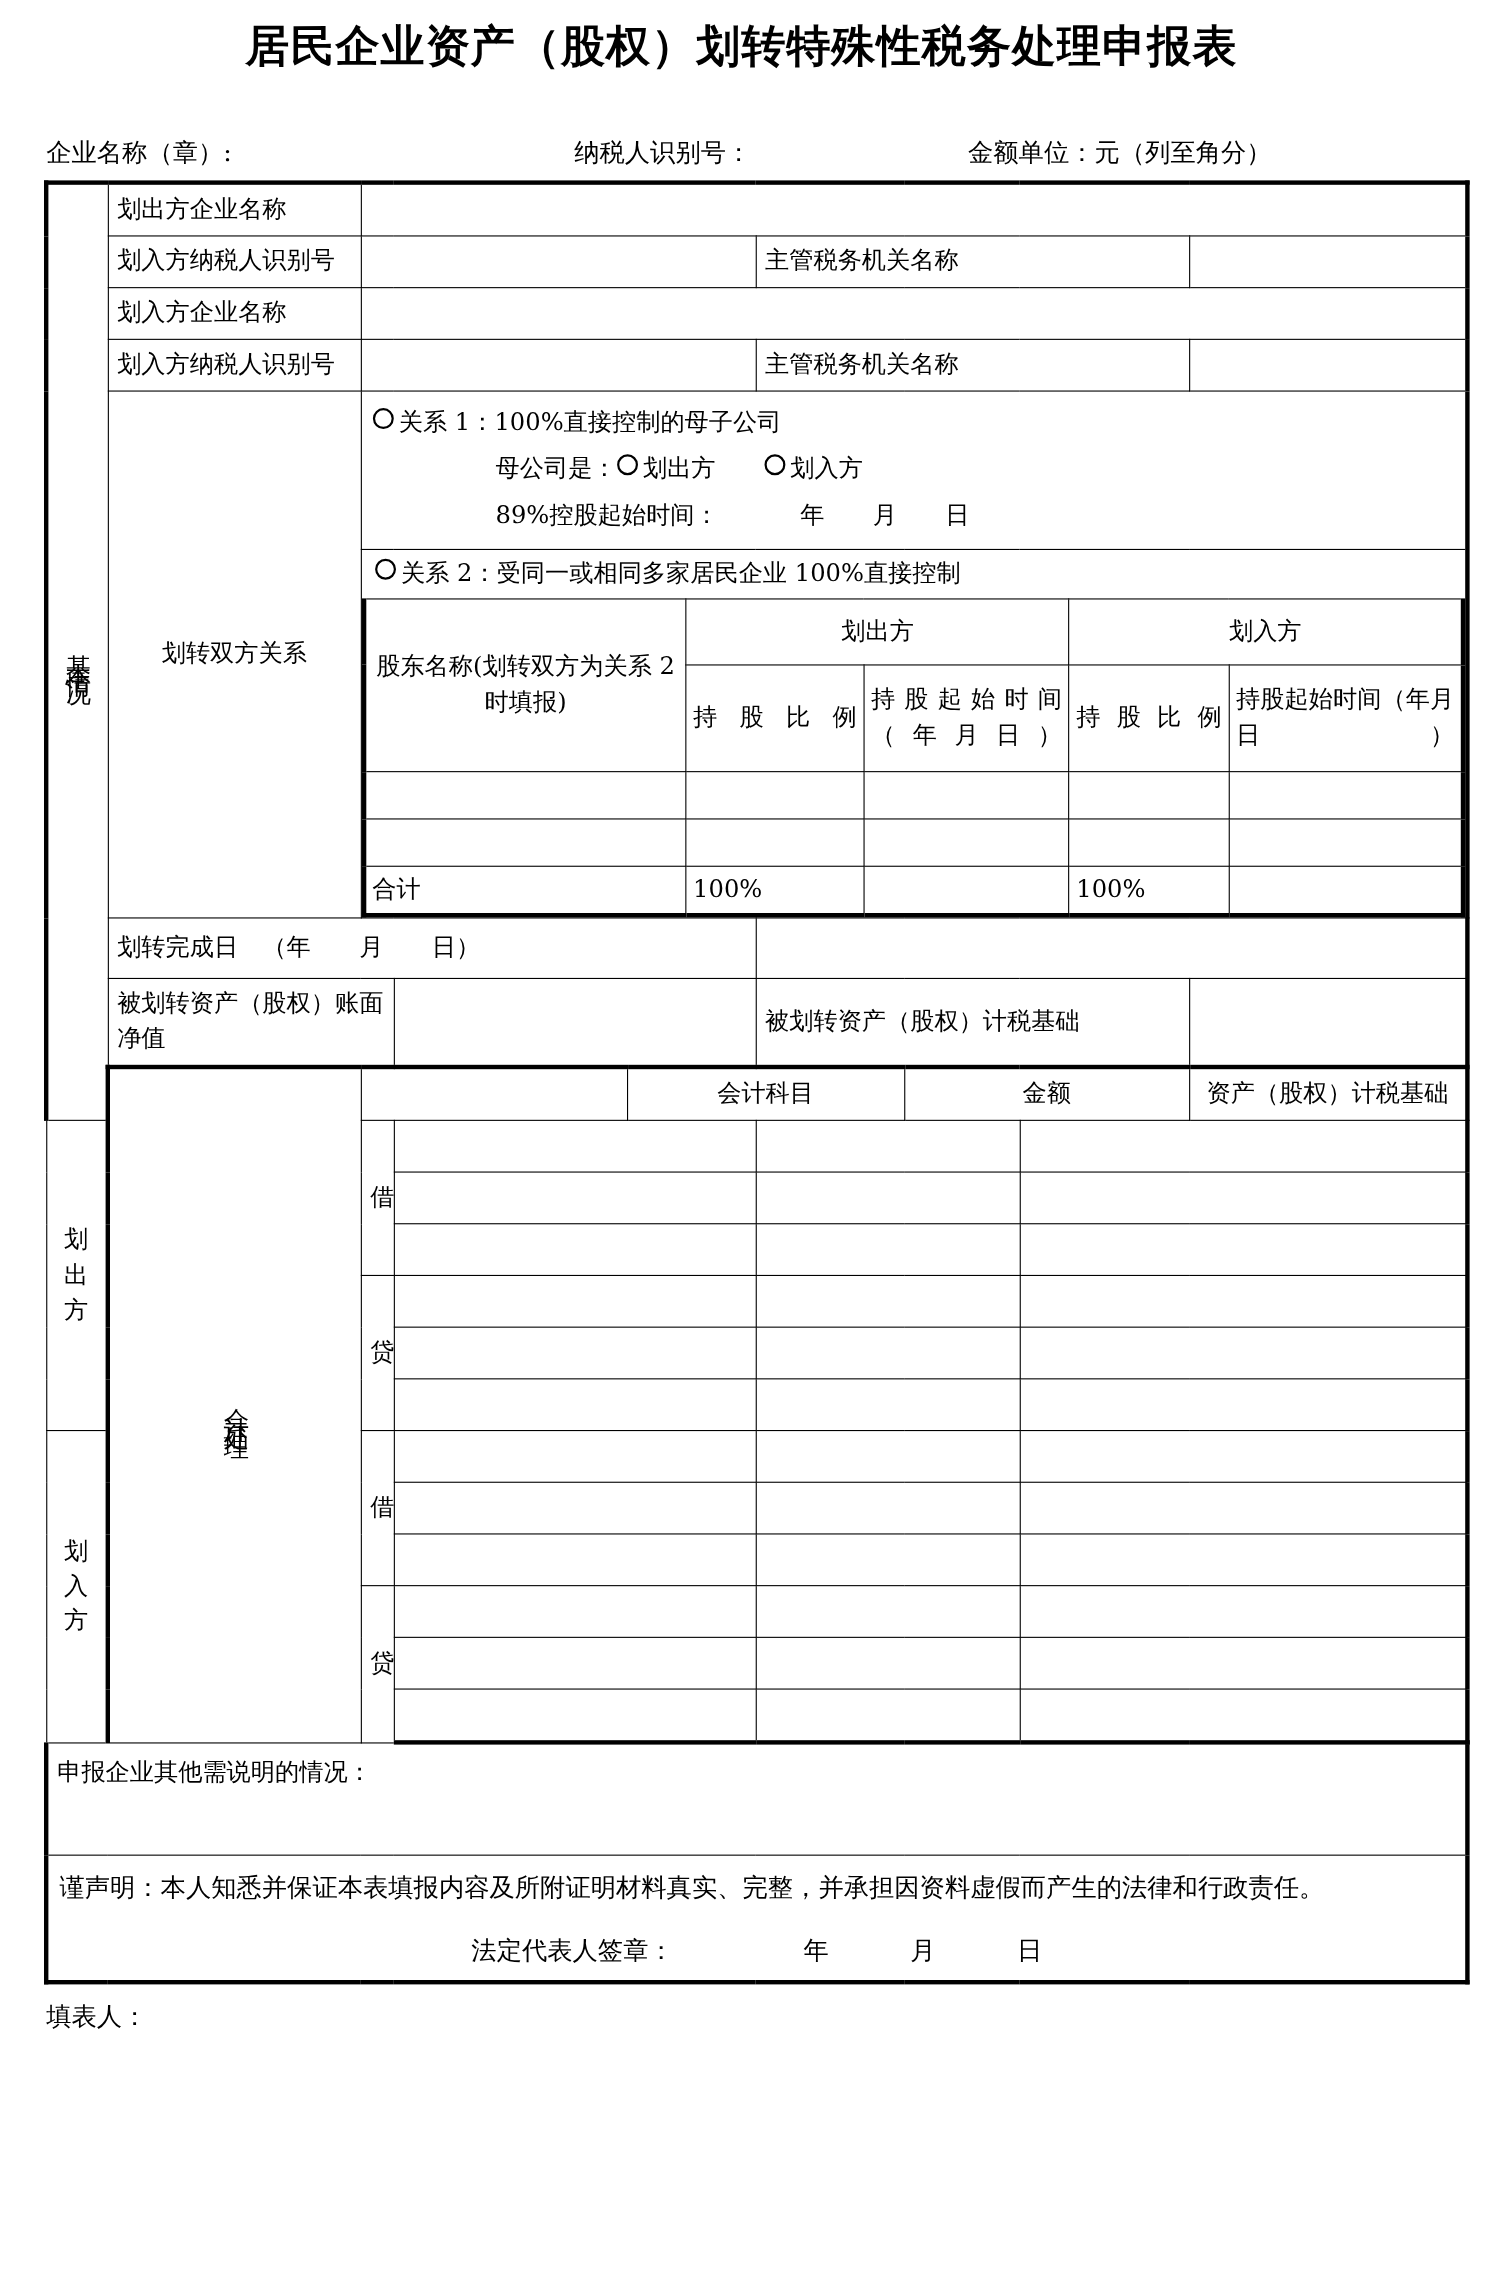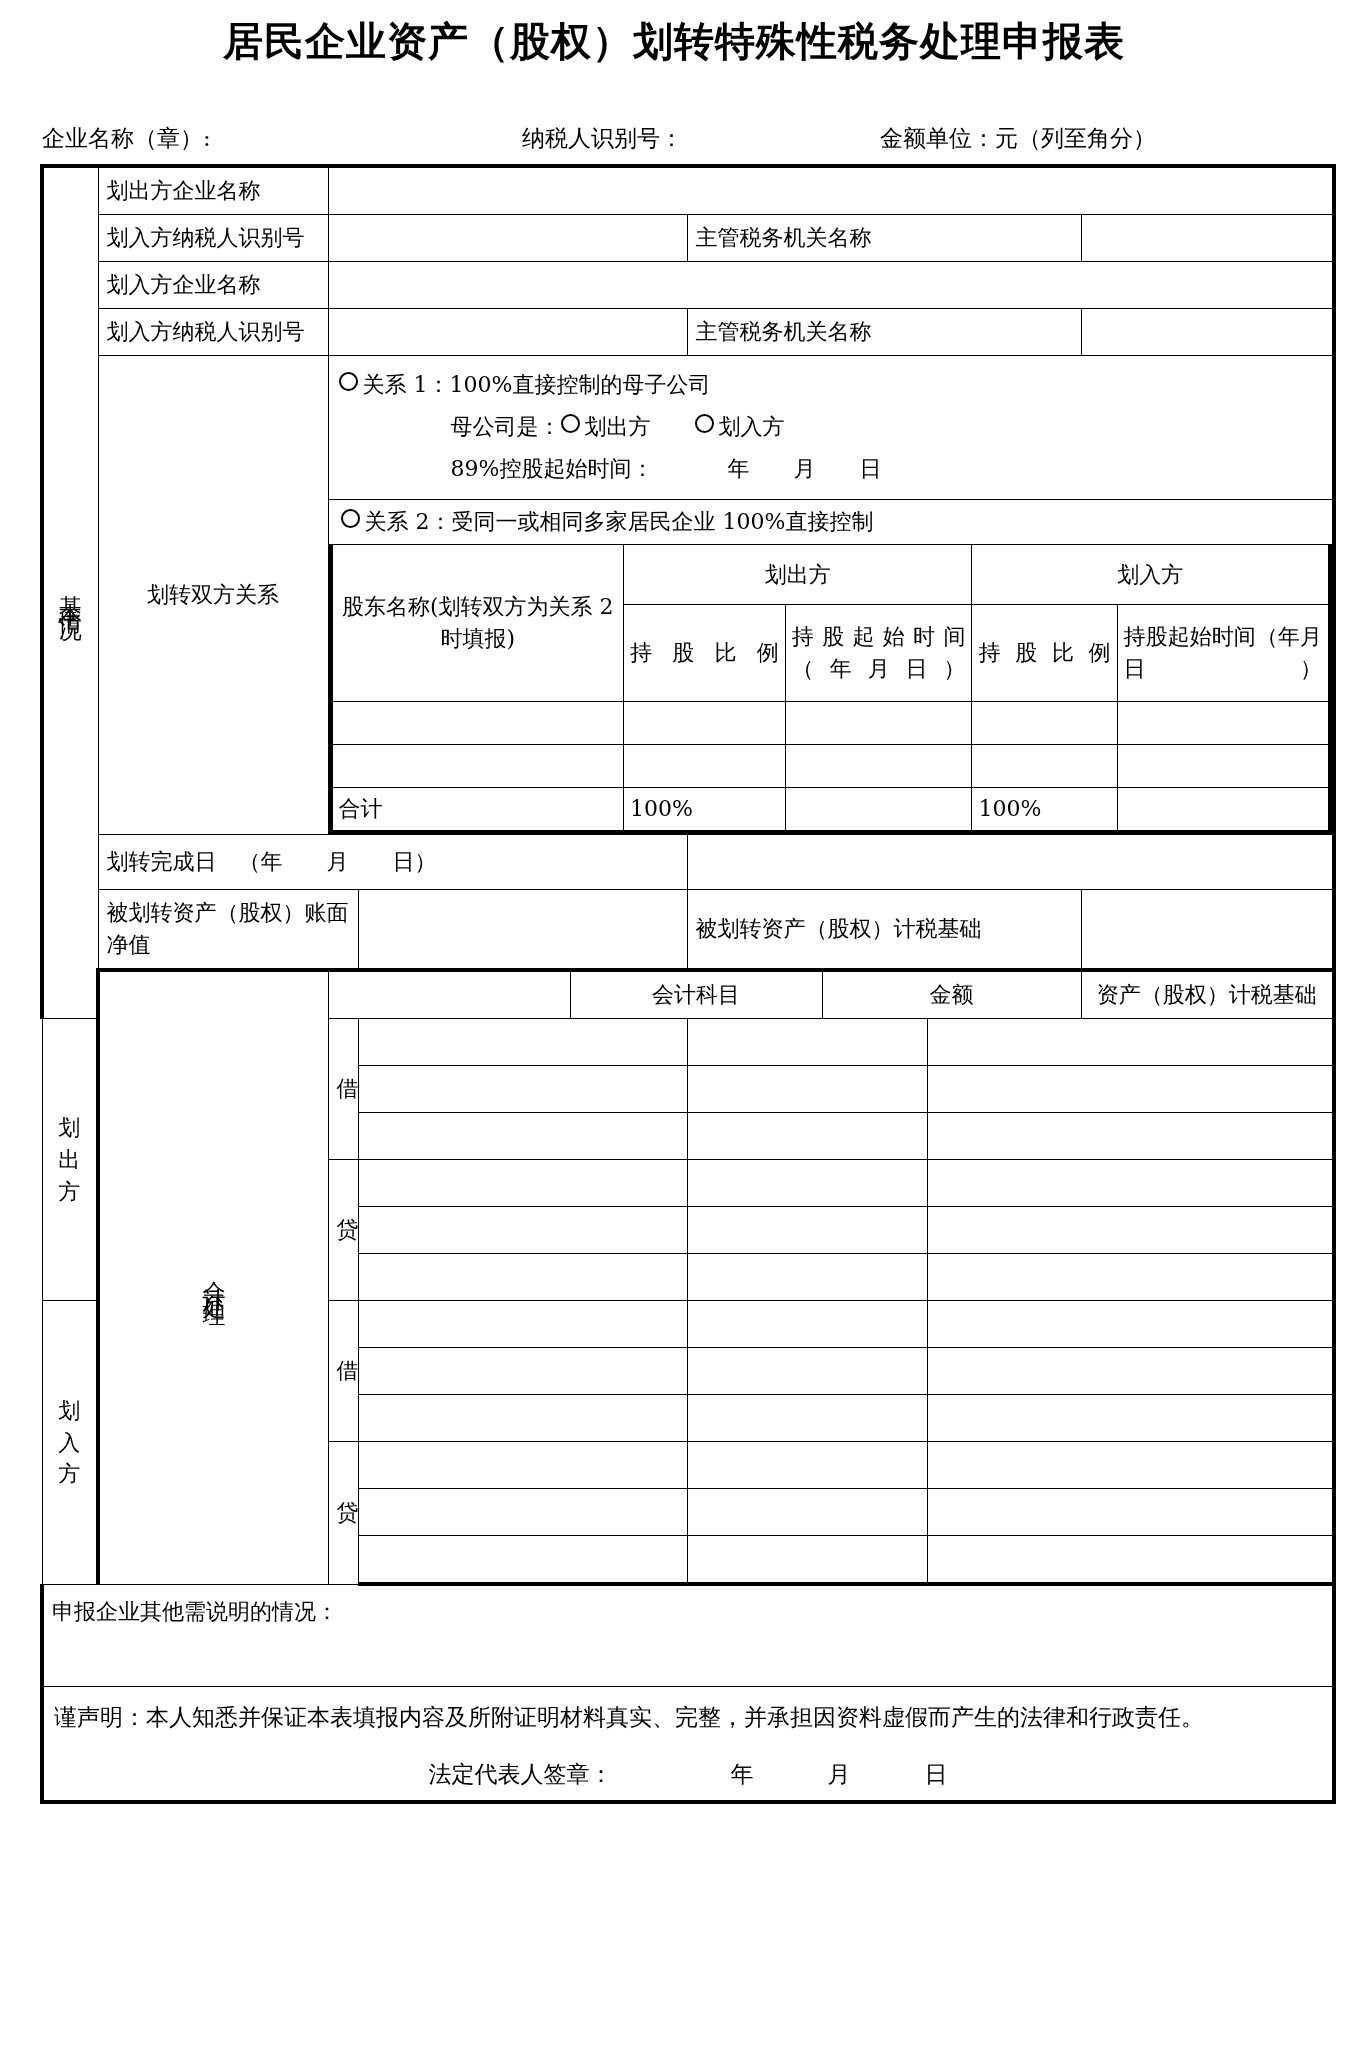--- a/index.html
+++ b/index.html
@@ -364,15 +364,16 @@
         <div class="decl">谨声明：本人知悉并保证本表填报内容及所附证明材料真实、完整，并承担因资料虚假而产生的法律和行政责任。</div>
         <div class="decl sign-line" style="text-align:center">
           <span>法定代表人签章：</span><span class="sp-wide"></span><span class="sp-wide"></span><span class="sp-mid"></span><span>年</span><span class="sp-wide"></span><span class="sp-mid"></span><span>月</span><span class="sp-wide"></span><span class="sp-mid"></span><span>日</span>
         </div>
       </td>
     </tr>
   </tbody>
     </table>
 
   <div class="footer-line">
+    <div class="fl-1">填表人：</div>
   </div>
 
 </div>
 
 </body></html>

